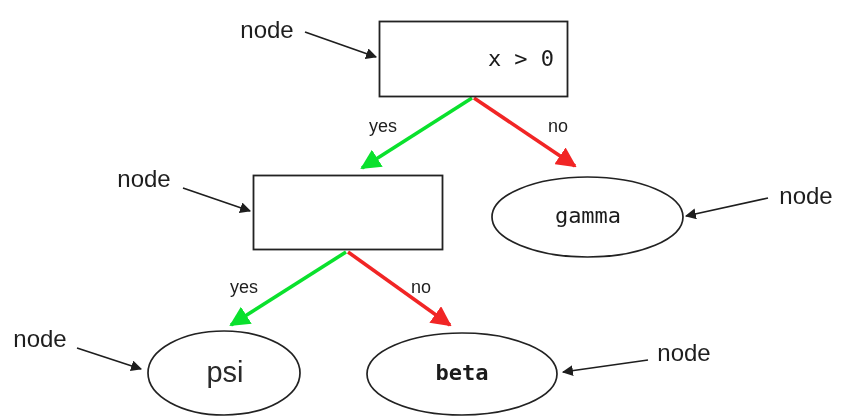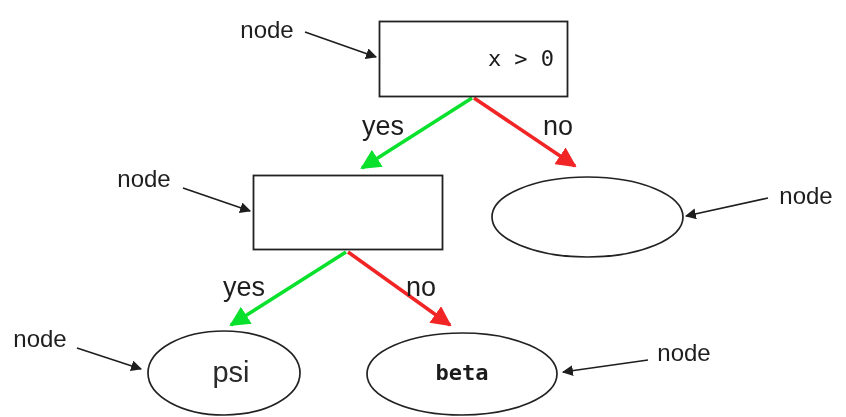--- a/index.html
+++ b/index.html
@@ -14,21 +14,21 @@
   .canvas svg { position: absolute; left: 0; top: 0; }
   .lbl {
     position: absolute;
     transform: translate(-50%, -50%);
     color: #1e1e1e;
     white-space: nowrap;
     line-height: 1;
     user-select: none;
   }
   .annot { font-size: 24px; }
-  .edgelbl { font-size: 27px; }
+  .edgelbl { font-size: 18px; }
   .mono { font-family: "DejaVu Sans Mono", monospace; font-size: 22px; color: #1b1b1b; }
   .sansnode { font-size: 29px; color: #2a2a2a; }
 </style>
 </head>
 <body>
 
 <div class="canvas">
 
   <svg width="846" height="417" viewBox="0 0 846 417">
     <defs>
@@ -55,21 +55,22 @@
     <ellipse cx="462" cy="374" rx="95" ry="41" fill="#ffffff" stroke-width="1.7" stroke="#222222"></ellipse>
 
     <line x1="305" y1="32" x2="376" y2="57" stroke-width="1.7" marker-end="url(#arrow-note)" stroke="#1e1e1e"></line>
     <line x1="183" y1="188" x2="250" y2="211" stroke-width="1.7" marker-end="url(#arrow-note)" stroke="#1e1e1e"></line>
     <line x1="768" y1="198" x2="686" y2="216" stroke-width="1.7" marker-end="url(#arrow-note)" stroke="#1e1e1e"></line>
     <line x1="77" y1="348" x2="141" y2="369" stroke-width="1.7" marker-end="url(#arrow-note)" stroke="#1e1e1e"></line>
     <line x1="648" y1="360" x2="563" y2="372" stroke-width="1.7" marker-end="url(#arrow-note)" stroke="#1e1e1e"></line>
   </svg>
 
   <div class="lbl mono" style="left:473px; top:59px;margin-left:48px;">x &gt; 0</div>
-  <div class="lbl sansnode" style="left:231px; top:372px;">psi</div>
+  <div class="lbl mono" style="left:588px; top:216px;">gamma</div>
+  <div class="lbl sansnode" style="left:225px; top:372px;">psi</div>
   <div class="lbl mono" style="left:462px; top:373px;font-weight:bold;">beta</div>
 
   <div class="lbl edgelbl" style="left:383px; top:126px;">yes</div>
   <div class="lbl edgelbl" style="left:558px; top:126px;">no</div>
   <div class="lbl edgelbl" style="left:244px; top:287px;">yes</div>
   <div class="lbl edgelbl" style="left:421px; top:287px;">no</div>
 
   <div class="lbl annot" style="left:267px; top:30px;">node</div>
   <div class="lbl annot" style="left:144px; top:179px;">node</div>
   <div class="lbl annot" style="left:806px; top:196px;">node</div>

